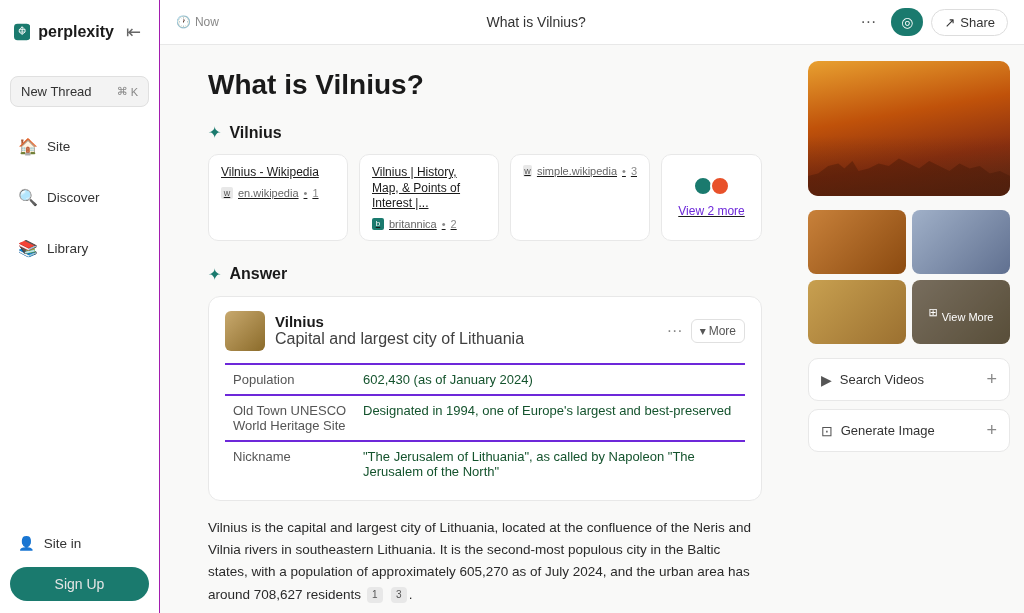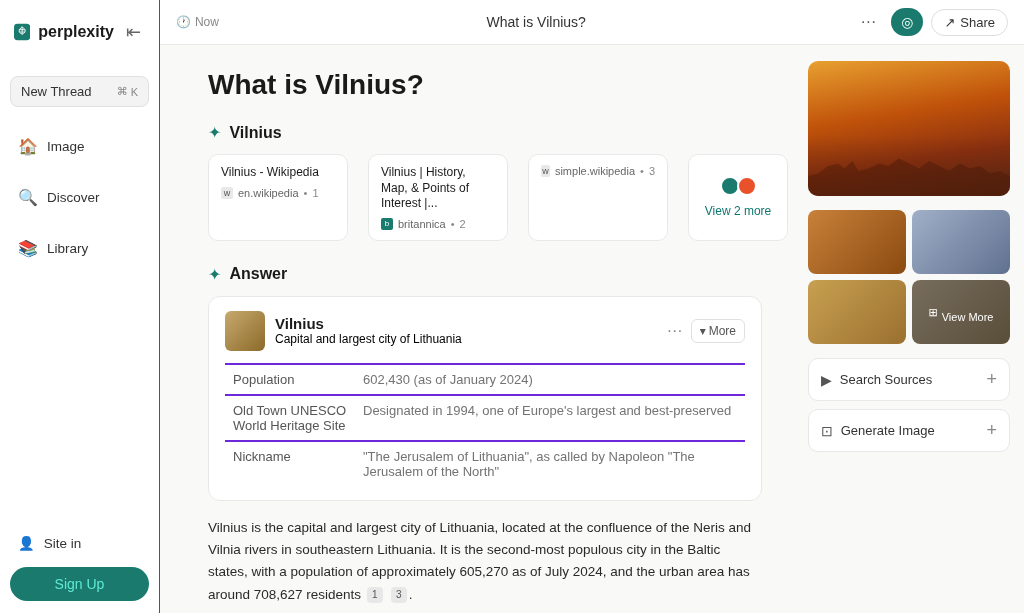--- a/index.html
+++ b/index.html
@@ -89,21 +89,21 @@
       align-items: center;
       gap: 9px;
       padding: 8px 8px;
       border-radius: 8px;
       cursor: pointer;
       font-size: 13.5px;
       color: #333;
     }
     .signup-btn {
       background: #1a7a6e;
-      color: #5eead4;
+      color: #e5e5e5;
       border: none;
       border-radius: 20px;
       padding: 9px 0;
       font-size: 14px;
       font-weight: 500;
       cursor: pointer;
       text-align: center;
       margin-top: 4px;
     }
 
@@ -211,23 +211,24 @@
       color: #1a7a6e;
     }
     .section-title {
       font-size: 16px;
       font-weight: 600;
       color: #1a1a1a;
     }
 
     .sources-grid {
       display: flex;
-      gap: 20px;
+      gap: 11px;
       margin-bottom: 24px;
       flex-wrap: nowrap;
+      text-decoration: underline;
     }
     .source-card {
       background: #fff;
       border: 1px solid #e8e8e8;
       border-radius: 10px;
       padding: 10px 12px;
       width: 152px;
       min-width: 140px;
       cursor: pointer;
     }
@@ -282,21 +283,21 @@
       border-radius: 50%;
       background: #1a7a6e;
       border: 2px solid #fff;
     }
     .view-more-icon-circle.orange {
       background: #e8512a;
       margin-left: -6px;
     }
     .view-more-label {
       font-size: 12px;
-      color: #0f766e;
+      color: #6d28d9;
     }
 
     
     .answer-section {
       margin-bottom: 20px;
     }
     .answer-card {
       background: #fff;
       border: 1px solid #e8e8e8;
       border-radius: 12px;
@@ -317,22 +318,22 @@
     }
     .vilnius-info {
       flex: 1;
     }
     .vilnius-name {
       font-size: 15px;
       font-weight: 600;
       color: #1a1a1a;
     }
     .vilnius-subtitle {
-      font-size: 12px;
-      color: #000000;
+      font-size: 16px;
+      color: #404040;
     }
     .answer-card-actions {
       display: flex;
       align-items: center;
       gap: 8px;
       margin-left: auto;
     }
     .more-btn {
       background: none;
       border: none;
@@ -364,21 +365,21 @@
       font-size: 13px;
       border-top: 2px solid #6d28d9;
     }
     .info-table td:first-child {
       color: #555;
       font-weight: 500;
       width: 130px;
       min-width: 100px;
     }
     .info-table td:last-child {
-      color: #737373;
+      color: #14532d;
     }
 
     .body-text {
       font-size: 13.5px;
       line-height: 1.65;
       color: #2a2a2a;
       margin-bottom: 32px;
     }
     .body-text .cite {
       display: inline-flex;
@@ -509,21 +510,21 @@
   <button class="new-thread-btn">
     <span>New Thread</span>
     <span class="shortcut">
       <span>⌘</span>
       <span>K</span>
     </span>
   </button>
 
   <a class="nav-item">
     <span class="nav-icon">🏠</span>
-    <span>Image</span>
+    <span>Site</span>
   </a>
   <a class="nav-item">
     <span class="nav-icon">🔍</span>
     <span>Discover</span>
   </a>
   <a class="nav-item">
     <span class="nav-icon">📚</span>
     <span>Library</span>
   </a>
 
@@ -667,21 +668,21 @@
           <div class="img-t4-overlay">
             <span>⊞</span>
             <span style="margin-left:4px;margin-top:9px;">View More</span>
           </div>
         </div>
       </div>
 
       <div class="action-row">
         <div class="action-left">
           <span class="action-icon">▶</span>
-          <span>Search Sources</span>
+          <span>Search Videos</span>
         </div>
         <span class="action-plus">+</span>
       </div>
 
       <div class="action-row">
         <div class="action-left">
           <span class="action-icon">⊡</span>
           <span>Generate Image</span>
         </div>
         <span class="action-plus">+</span>

